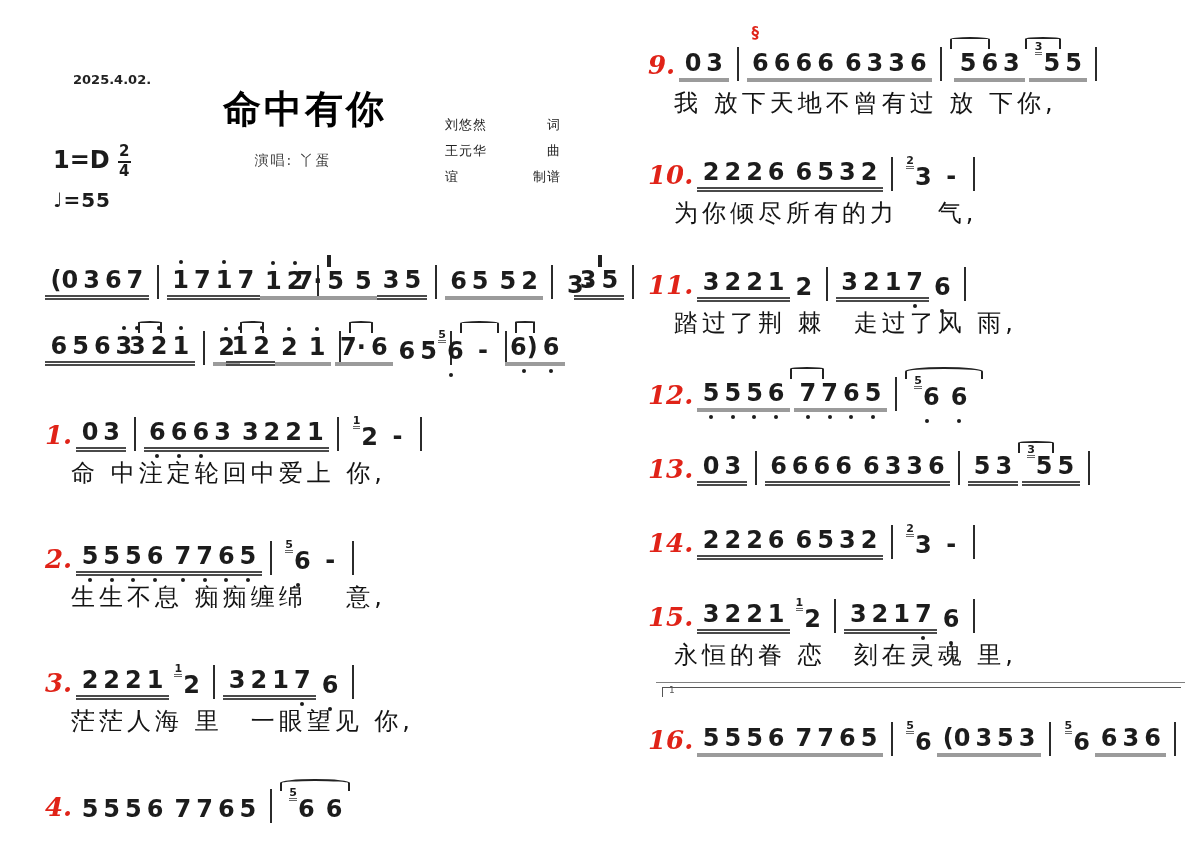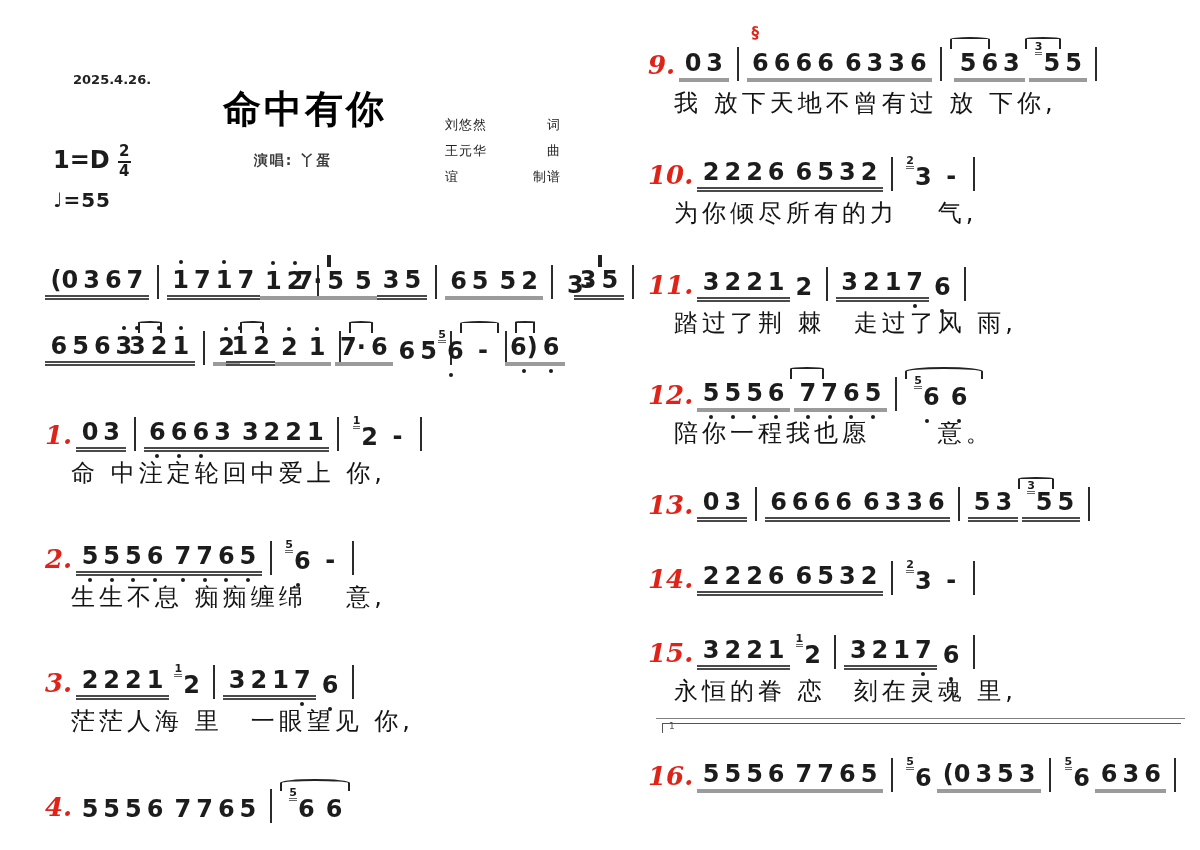--- a/index.html
+++ b/index.html
@@ -8,21 +8,21 @@
     font-family:"DejaVu Sans",sans-serif;color:#1c1c1c;
   }
   .col{position:absolute;top:0;}
   .col-left{left:45px;width:520px;}
   .col-right{left:648px;width:545px;top:6px;}
 
   
   .header{position:relative;height:238px;}
   .date{position:absolute;left:28px;top:72px;font-size:13px;font-weight:bold;color:#222;}
   .title{position:absolute;left:0;right:0;top:84px;text-align:center;font-size:38px;font-weight:bold;letter-spacing:3px;color:#000000;}
-  .performer{position:absolute;left:16px;right:40px;top:152px;text-align:center;font-size:14px;color:#3a3a3a;letter-spacing:2px;font-weight:bold;}
+  .performer{position:absolute;left:16px;right:40px;top:152px;text-align:center;font-size:14px;color:#3a3a3a;letter-spacing:2px;}
   .credits{position:absolute;right:4px;top:116px;width:116px;font-size:13px;color:#222;}
   .credit-row{display:flex;justify-content:space-between;margin-bottom:8px;letter-spacing:1px;}
   .keysig{position:absolute;left:8px;top:142px;font-size:24px;font-weight:bold;display:flex;align-items:center;}
   .frac{display:inline-flex;flex-direction:column;align-items:center;margin-left:8px;font-size:15px;line-height:1.05;transform:translateY(2px);}
   .frac .fline{width:13px;border-top:2px solid #1c1c1c;margin:1px 0;}
   .tempo{position:absolute;left:8px;top:188px;font-size:20px;font-weight:bold;letter-spacing:1px;}
 
   
   .mrow{display:flex;align-items:flex-end;height:52px;white-space:nowrap;}
   .col-left .mrow{margin-top:34px;}
@@ -51,21 +51,21 @@
 
   .sect-line{border-top:1.5px solid #808080;margin:12px 0 0 8px;width:97%;}
   .volta{border-top:1.5px solid #555;border-left:1.5px solid #555;height:9px;width:95%;margin:4px 0 -14px 14px;position:relative;}
   .volta-num{font-size:9px;color:#555;position:absolute;left:6px;top:-2px;line-height:1;}
 </style>
 </head>
 <body>
 
 <div class="col col-left">
   <div class="header">
-    <div class="date">2025.4.26.</div>
+    <div class="date">2025.4.02.</div>
     <div class="title">命中有你</div>
     <div class="performer">演唱: 丫蛋</div>
     <div class="credits">
       <div class="credit-row">
         <span>刘悠然</span>
         <span>词</span>
       </div>
       <div class="credit-row">
         <span>王元华</span>
         <span>曲</span>
@@ -387,21 +387,20 @@
         </span>
         <span class="bar"></span>
         <span class="arc" style="width: 74px; margin-right: -74px;"></span>
         <span class="grp ul0">
           <span class="note"><span class="grace">5</span><span class="dgt">6</span><i class="db"></i></span>
         </span>
         <span class="grp ul0">
           <span class="note"><span class="dgt">6</span><i class="db"></i></span>
         </span>
       </div>
-      <div class="lrow">陪你一程我也愿　　 意。</div>
       <div class="mrow">
         <span class="num">13.</span>
         <span class="grp ul2">
           <span class="note"><span class="dgt">0</span></span>
           <span class="note"><span class="dgt">3</span></span>
         </span>
         <span class="bar"></span>
         <span class="grp ul2">
           <span class="note"><span class="dgt">6</span></span>
           <span class="note"><span class="dgt">6</span></span>

